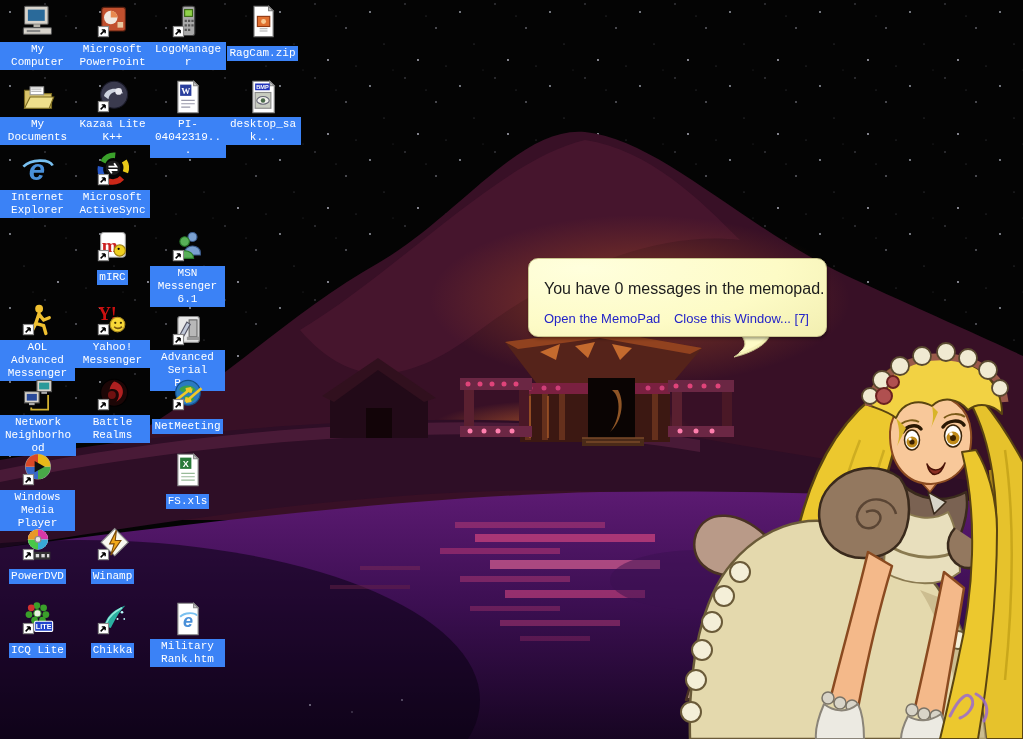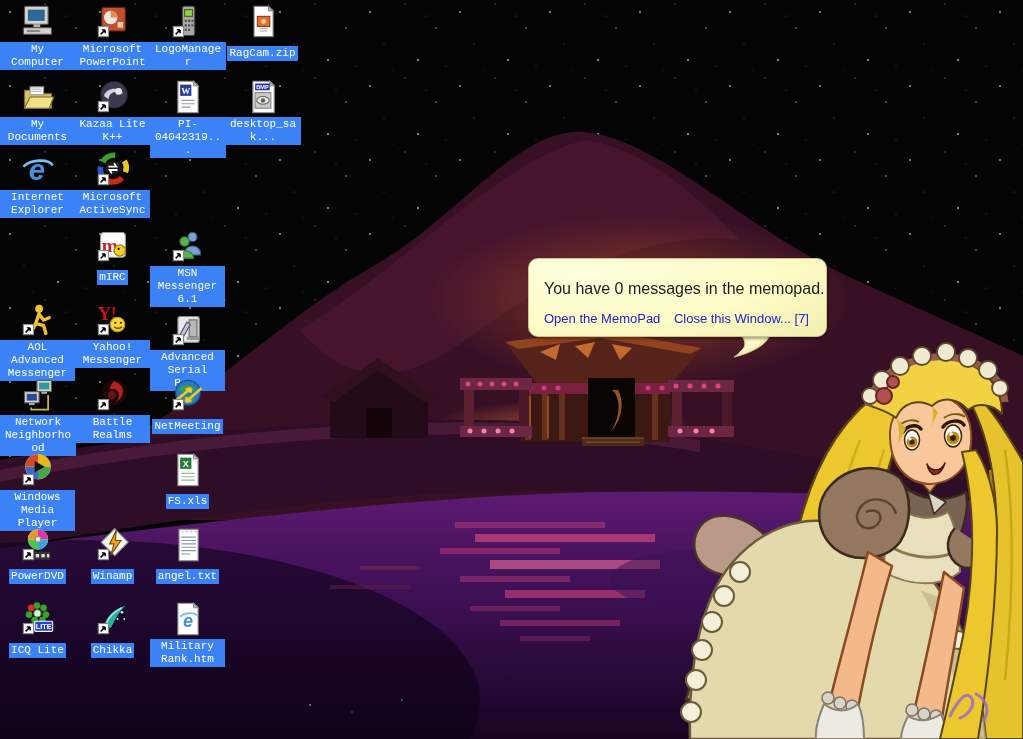--- a/index.html
+++ b/index.html
@@ -548,35 +548,20 @@
   <div class="ic">
         <svg viewBox="0 0 32 32">
     <rect x="9" y="5" width="17" height="17" fill="#f8f8f0" stroke="#888" transform="rotate(45 17.5 13.5)"></rect>
     <path d="M19 3 L13 15 L17 15 L14 25 L23 12 L18 12 Z" fill="#f0a818" stroke="#7a4a08"></path>
     <rect x="3" y="20" width="9" height="9" fill="#fff" stroke="#888"></rect>
     <path d="M5 27 L9 23 M9 23 L9 26 M9 23 L6 23" stroke="#000" stroke-width="1.3" fill="none"></path>
         </svg>
       </div>
   <div class="lbl">Winamp</div>
 </div>
-<div class="cell" style="left:150px;top:527px">
-  <div class="ic">
-        <svg viewBox="0 0 32 32">
-    <rect x="8" y="2" width="17" height="28" fill="#fff" stroke="#888"></rect>
-    <g fill="#ccc">
-            <circle cx="11" cy="4" r="1"></circle>
-            <circle cx="15" cy="4" r="1"></circle>
-            <circle cx="19" cy="4" r="1"></circle>
-            <circle cx="23" cy="4" r="1"></circle>
-          </g>
-    <path d="M10 9 L23 9 M10 12 L23 12 M10 15 L23 15 M10 18 L23 18 M10 21 L23 21 M10 24 L18 24" stroke="#8899aa"></path>
-        </svg>
-      </div>
-  <div class="lbl">angel.txt</div>
-</div>
 
 <div class="cell" style="left:0px;top:601px">
   <div class="ic">
         <svg viewBox="0 0 32 32">
     <g fill="#3aa02a">
             <circle cx="15" cy="4" r="3"></circle>
             <circle cx="21" cy="6" r="3"></circle>
             <circle cx="23" cy="12" r="3"></circle>
             <circle cx="20" cy="17" r="3"></circle>
             <circle cx="13" cy="17" r="3"></circle>

